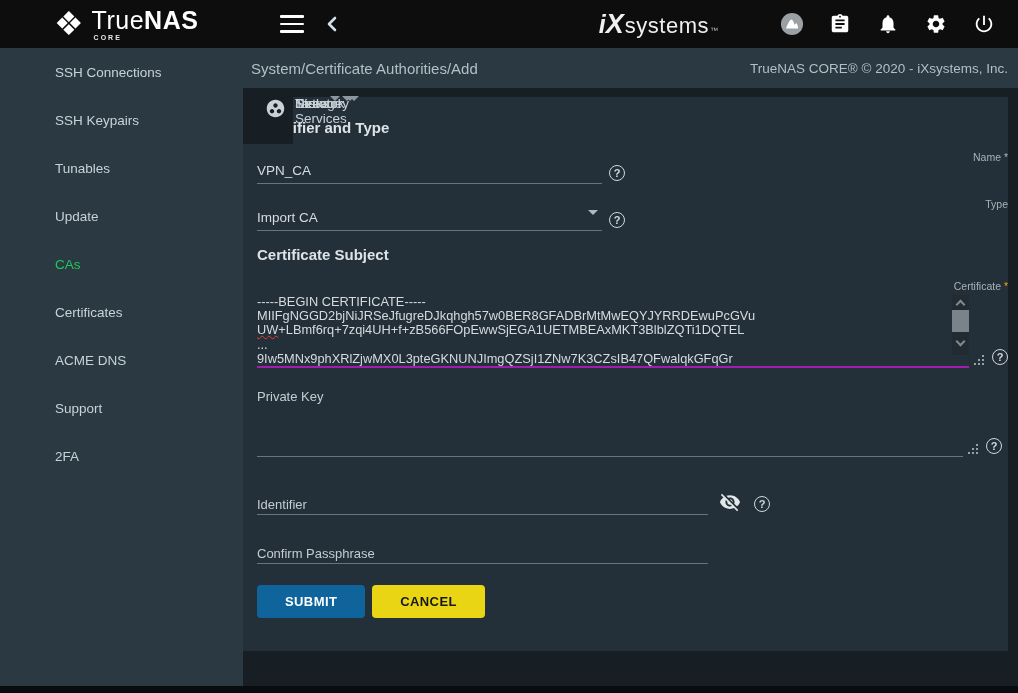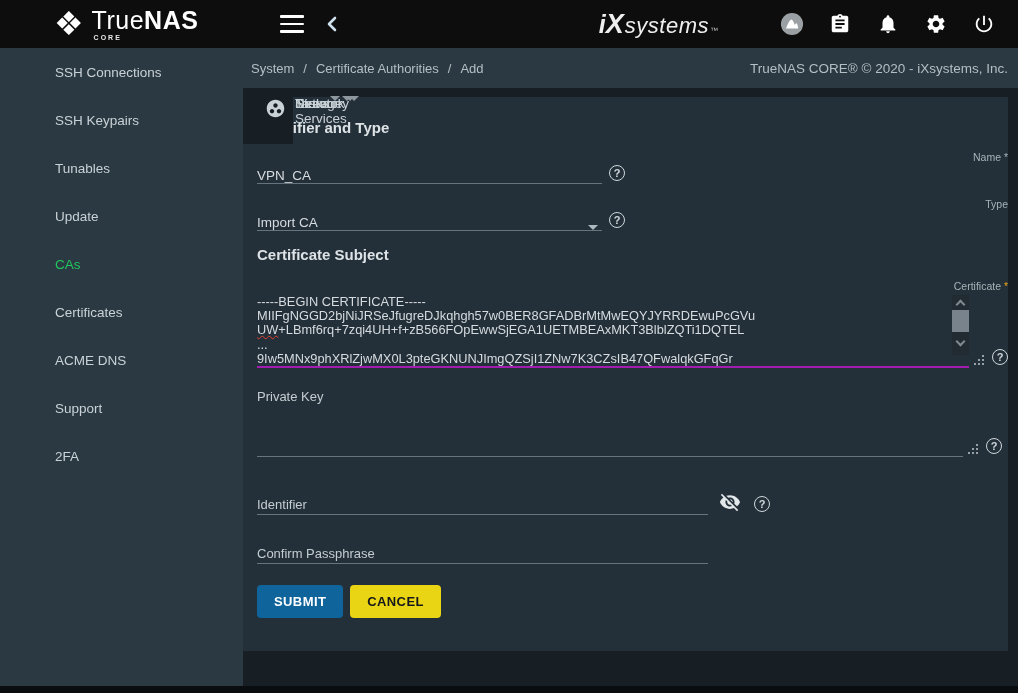--- a/index.html
+++ b/index.html
@@ -15,56 +15,56 @@
   .brand-name { font-size:25px; color:#fff; font-weight:300; letter-spacing:.5px; }
   .brand-name b { font-weight:700; }
   .brand-edition { font-size:7px; font-weight:700; letter-spacing:2px; color:#e8e8e8; margin-top:1px; margin-left:2px; }
   .nav-toggle { margin-left:82px; width:24px; height:18px; display:flex; flex-direction:column; justify-content:space-between; background:none; border:none; cursor:pointer; }
   .nav-toggle span { display:block; height:2.6px; background:#fff; border-radius:1px; }
   .back-btn { background:none; border:none; margin-left:22px; cursor:pointer; display:flex; align-items:center; }
   .topbar-right { margin-left:auto; display:flex; align-items:center; margin-right:22px; }
   .ix-logo { display:flex; align-items:baseline; color:#efefef; margin-right:38px; }
   .ix-i { font-weight:700; font-size:25px; font-style:italic; }
   .ix-x { font-weight:700; font-size:27px; font-style:italic; margin-right:1px; }
-  .ix-rest { font-weight:300; font-size:22px; letter-spacing:.5px;font-style:italic; }
+  .ix-rest { font-weight:300; font-size:22px; letter-spacing:.5px; }
   .ix-tm { font-size:8px; color:#bdbdbd; margin-left:1px; }
   .top-icon-btn { background:none; border:none; cursor:pointer; width:24px; height:24px; margin-left:24px; display:flex; align-items:center; justify-content:center; }
 
   
   .sidebar { position:absolute; top:48px; left:0; width:243px; bottom:0; background:#2b3942; z-index:10; padding-top:17px; }
   .side-item { height:48px; display:flex; align-items:flex-start; font-size:13.5px; color:#c9d2d7; cursor:pointer; }
   .side-item.sub { padding-left:55px; }
   .side-item.sub.active { color:#22c55e; }
   .side-item.main { padding-left:22px; padding-right:28px; }
   .side-icon { width:24px; height:24px; display:flex; align-items:center; justify-content:center; }
   .side-label { margin-left:9px; }
   .side-caret { margin-left:auto; width:0; height:0; border-left:5px solid transparent; border-right:5px solid transparent; border-top:5px solid #8d979d; }
 
   
   .main { position:absolute; top:48px; left:243px; right:0; bottom:0; background:#171e24; }
   .crumbbar { height:40px; background:#2b3942; display:flex; align-items:center; padding:0 10px 0 8px; }
-  .crumbs { font-size:13px; color:#b4bfc5; display:flex; gap:9px; }
+  .crumbs { font-size:15px; color:#b4bfc5; display:flex; }
   .crumbs span { cursor:default; }
   .crumb-link { cursor:pointer; }
   .copyright { margin-left:auto; font-size:13.5px; color:#b4bfc5; }
 
   .card { margin:9px 10px 0 0; height:554px; background:#243039; padding-left:14px; padding-top:1px; }
 
   .section-title { font-size:15px; font-weight:700; color:#dde3e6; margin-top:21px; }
   .mini-label { font-size:10.5px; color:#a7b2b8;text-align:right; }
   .req { color:#a7b2b8; }
   .req.orange { color:#e6a117; }
 
   .frow { display:flex; align-items:flex-end; }
   .field { border-bottom:1px solid #67747d; }
   .value { font-size:13.5px; color:#d5dbdf; }
 
   .name-block { margin-top:15px; }
   .field-345 { width:345px; }
-  .val-line { height:21px; display:flex; align-items:flex-end; }
+  .val-line { height:21px; display:flex; align-items:flex-start; }
   .help { width:16px; height:16px; min-width:16px; border:1.5px solid #cfd8dc; border-radius:50%;
           color:#cfd8dc; font-size:11px; font-weight:700; display:flex; align-items:center; justify-content:center;
           margin-left:7px; margin-bottom:3px; cursor:pointer; background:none; }
   .select-line { justify-content:space-between; }
   .dd-arrow { width:0; height:0; border-left:5px solid transparent; border-right:5px solid transparent; border-top:5px solid #aeb9bf; margin-right:4px; }
 
   .type-block { margin-top:14px; }
   .cert-label { margin-top:17px; }
 
   .cert-field { width:718px; height:74px; position:relative; overflow:hidden; border-bottom:2px solid #a21caf; margin-top:2px; }
@@ -86,21 +86,21 @@
   .float-label { font-size:13px; color:#c3ccd1; }
   .pk-field { width:706px; height:53px; }
   .pass-block { margin-top:33px; }
   .field-451 { width:451px; height:22px; display:flex; align-items:flex-end; }
   .field-451 .float-label { padding-bottom:2px; }
   .eye-btn { background:none; border:none; cursor:pointer; margin-left:10px; margin-bottom:1px; width:24px; height:24px; display:flex; align-items:center; justify-content:center; }
   .pass-help { margin-left:12px; margin-bottom:3px; }
   .confirm-block { margin-top:27px; }
 
   .btn-row { margin-top:21px; display:flex; gap:7px; }
-  .btn { border:none; border-radius:4px; height:33px; padding:0 17px; font-family:"Liberation Sans",sans-serif;
+  .btn { border:none; border-radius:4px; height:33px; padding:0 28px; font-family:"Liberation Sans",sans-serif;
          font-size:13px; font-weight:700; letter-spacing:.4px; cursor:pointer; }
   .btn-submit { background:#0f649c; color:#fff; }
   .btn-cancel { background:#e9d513; color:#15181b; }
 
   .footer-strip { position:absolute; left:0; bottom:0; width:1018px; height:7px; background:#0a0d10; z-index:40; }
 </style>
 </head>
 <body>
 
 <header class="topbar">

